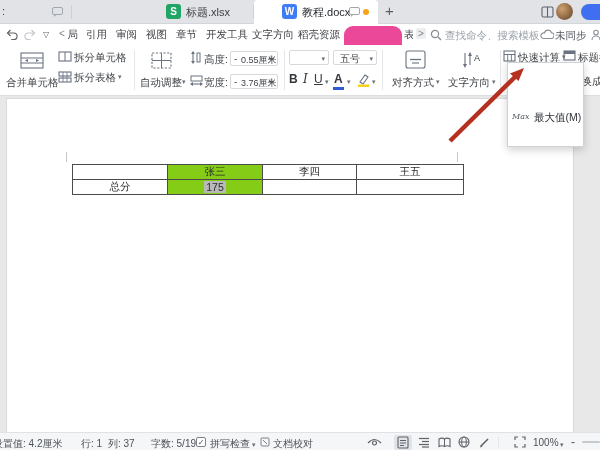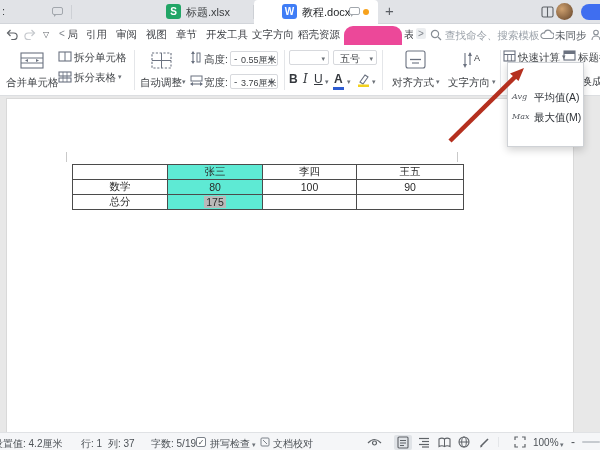--- a/index.html
+++ b/index.html
@@ -51,21 +51,21 @@
   .mi .lbl{position:absolute;left:26px;top:4px;font-size:10.5px;color:#2f3338;white-space:nowrap}
   .sigma{position:absolute;left:7px;top:2px;font-size:13px;color:#3c4043;font-family:"DejaVu Sans",sans-serif}
   .fn{position:absolute;left:4px;top:5px;font-size:8px;font-style:italic;color:#55595f;font-family:"DejaVu Serif",serif}
   
   .docarea{position:absolute;left:0;top:96px;width:600px;height:336px;background:#e8e8e8;overflow:hidden}
   .page{position:absolute;left:6px;top:2px;width:568px;height:400px;background:#fff;border:1px solid #d9d9d9}
   .tick{position:absolute;width:1px;height:10px;background:#c9c9c9}
   .doc-table{position:absolute;left:72px;top:68px;border-collapse:collapse;table-layout:fixed}
   .doc-table td{border:1px solid #4b4b4b;text-align:center;vertical-align:middle;
                 font-size:10.5px;color:#2b2b2b;padding:0;overflow:hidden}
-  .doc-table td.sel{background:#5eead4}
+  .doc-table td.sel{background:#84cc16}
   .shade{background:#b9b9b9;padding:0 2px}
   
   .statusbar{position:absolute;left:0;top:432px;width:600px;height:18px;background:#f5f6f8;border-top:1px solid #e0e2e5}
   .st{position:absolute;top:4px;font-size:10px;color:#4c5156;white-space:nowrap}
   .cbx{position:absolute;top:4px;width:10px;height:10px;border:1px solid #7c828a;border-radius:2px;
        font-size:8px;line-height:9px;text-align:center;color:#4c5156;background:#fff}
   .viewsel{position:absolute;top:2px;width:18px;height:15px;background:#e0e3e7;border-radius:2px}
   .zoomline{position:absolute;top:8px;height:2px;background:#c6cacf;border-radius:1px}
   svg{display:block}
   .ic{position:absolute}
@@ -319,41 +319,31 @@
     <div class="tick" style="left:457px;top:56px"></div>
 
     <table class="doc-table">
       <tbody>
           <tr style="height:14px">
         <td style="width:95px"></td>
         <td style="width:95px" class="sel">张三</td>
         <td style="width:94px">李四</td>
         <td style="width:107px">王五</td>
       </tr>
-      <tr style="height:14px">
-        <td>数学</td>
-        <td class="sel">80</td>
-        <td>100</td>
-        <td>90</td>
-      </tr>
       <tr style="height:15px">
         <td>总分</td>
         <td class="sel"><span class="shade">175</span></td>
         <td></td>
         <td></td>
       </tr>
     </tbody>
       </table>
   </div>
 
   <div class="menu">
-    <div class="mi" style="top:24px">
-      <span class="fn">Avg</span>
-      <span class="lbl">平均值(A)</span>
-    </div>
     <div class="mi" style="top:44px">
       <span class="fn">Max</span>
       <span class="lbl">最大值(M)</span>
     </div>
   </div>
 
   <svg class="abs" style="left:0;top:0;z-index:60;pointer-events:none" width="600" height="450">
     <line x1="450" y1="141" x2="516" y2="76" stroke="#b5301f" stroke-width="4.5"></line>
     <polygon points="524,68 518.5,81 510,73.5" fill="#b5301f"></polygon>
   </svg>

